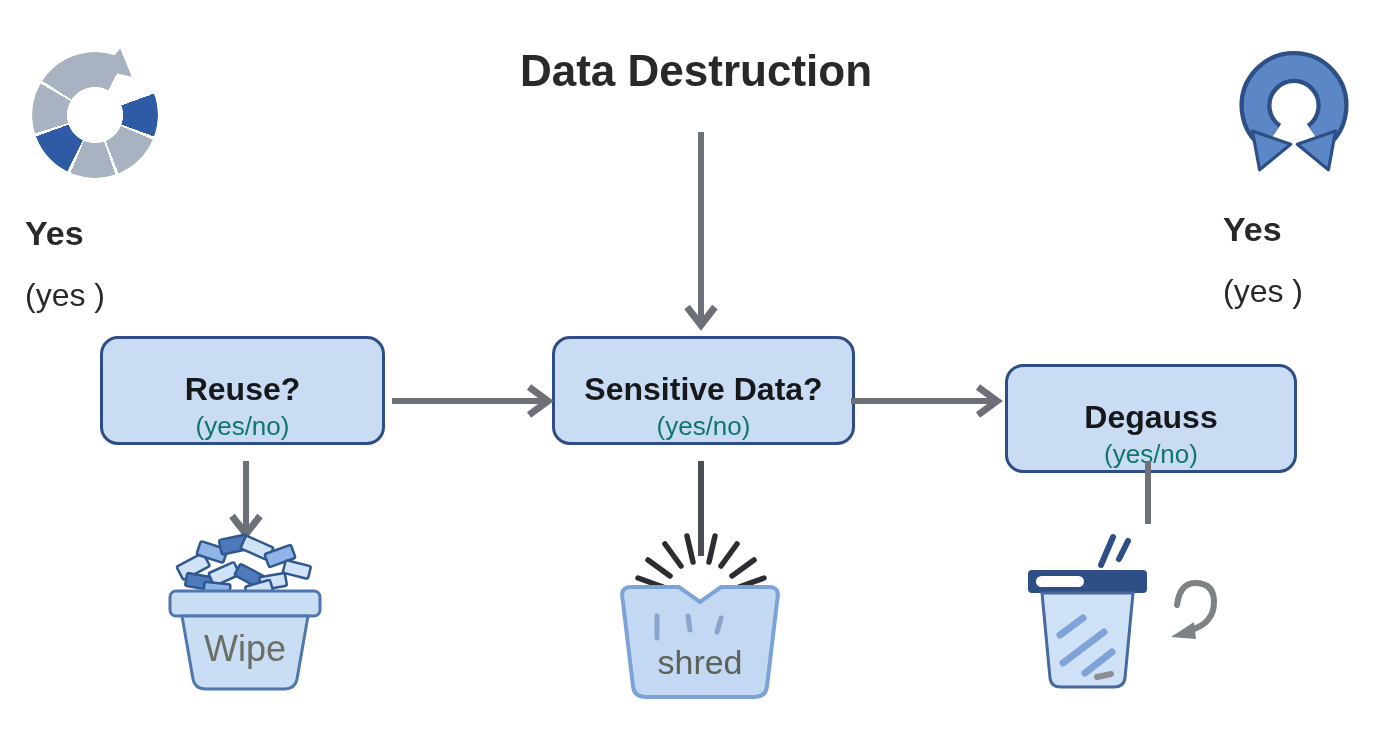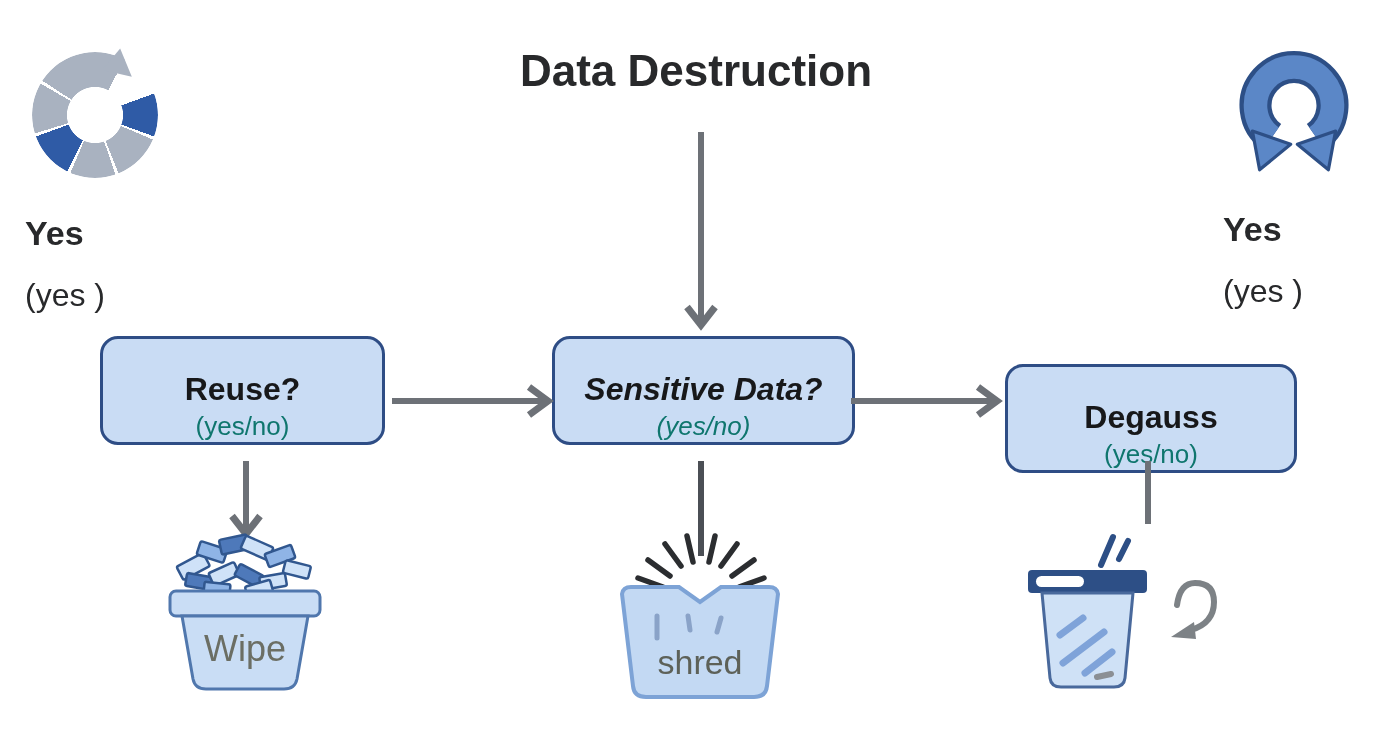--- a/index.html
+++ b/index.html
@@ -44,21 +44,21 @@
     border-left:27px solid #a9b2c0;transform:rotate(40deg);
   }
   .uturn{display:block;margin:0 auto;}
   
   .node{
     position:absolute;top:336px;height:109px;box-sizing:border-box;
     background:#c9dcf4;border:3px solid #2e4d85;border-radius:18px;
     display:flex;flex-direction:column;align-items:center;justify-content:flex-end;
   }
   .n1{left:100px;width:285px;}
-  .n2{left:552px;width:303px;font-style:italic;}
+  .n2{left:552px;width:303px;}
   .n3{left:1005px;width:292px;margin-top:28px;}
   .node .head{font-size:32px;font-weight:bold;color:#17181a;line-height:1.15;}
   .node .sub{font-size:26px;font-weight:400;color:#0f766e;line-height:1.2;margin-top:3px;}
   
   .overlay{position:absolute;left:0;top:0;pointer-events:none;}
   .icon-svg{position:absolute;}
   svg text{font-family:"Liberation Sans", sans-serif;}
 </style>
 </head>
 <body>

